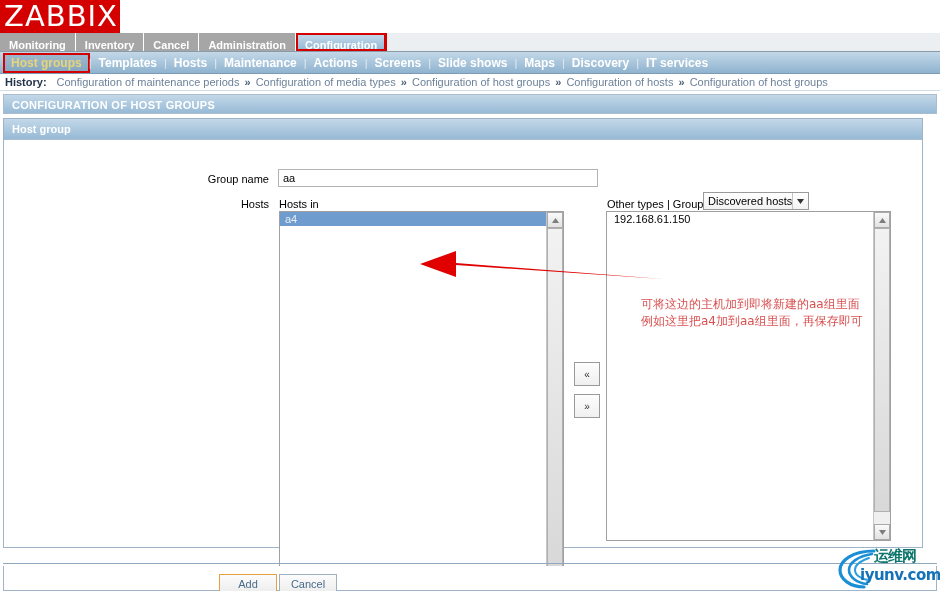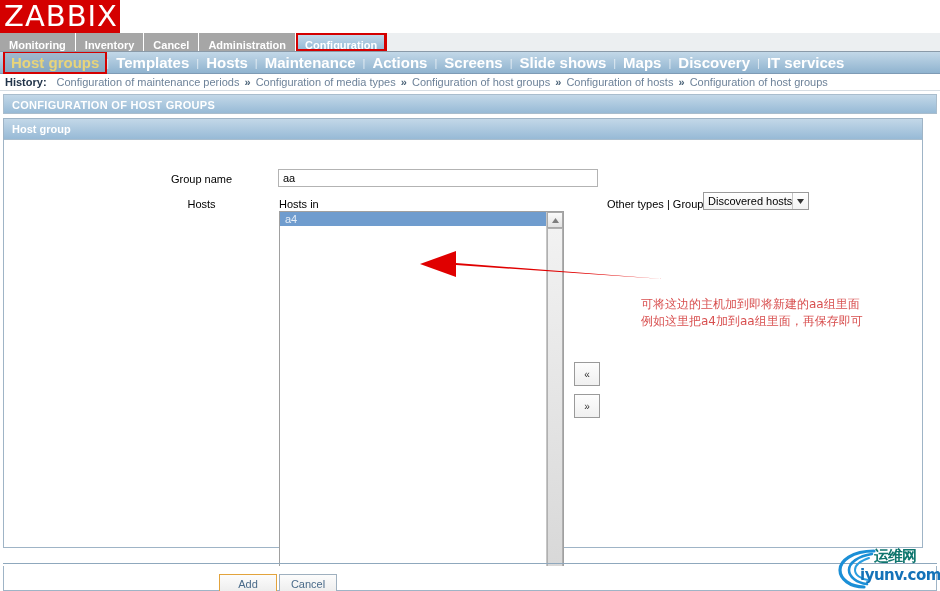--- a/index.html
+++ b/index.html
@@ -76,21 +76,21 @@
   .submenu-bar {
     height: 22px;
     background: linear-gradient(to bottom, #c3d8e8 0%, #8fb3cf 100%);
     border-bottom: 1px solid #7e9bb5;
     display: flex;
     align-items: center;
     padding-left: 4px;
     box-sizing: border-box;
   }
   .submenu-item {
-    font-size: 15px;
+    font-size: 12px;
     font-weight: bold;
     color: #ffffff;
     padding: 2px 7px;
     cursor: pointer;
     white-space: nowrap;
   }
   .submenu-item.active {
     color: #e8d47a;
     background: rgba(120,150,175,0.45);
     outline: 2px solid #d40000;
@@ -158,21 +158,21 @@
     font-size: 11px;
     line-height: 21px;
     padding-left: 8px;
     box-sizing: border-box;
   }
 
   .form-body { position: relative; height: 407px; }
 
   .row-label {
     position: absolute;
-    text-align: center;
+    text-align: right;
     font-size: 11px;
     color: #000000;
   }
 
   .text-input {
     position: absolute;
     font-family: "Liberation Sans", sans-serif;
     font-size: 11px;
     padding: 2px 4px;
     border: 1px solid #b3b3b3;
@@ -470,20 +470,40 @@
           <svg width="7" height="5" viewBox="0 0 7 5">
               <polygon points="0,0 7,0 3.5,5" fill="#7d7d7d"></polygon>
             </svg>
         </div>
       </div>
     </div>
 
     <div class="xfer-btn" style="left:570px; top:222px;">«</div>
     <div class="xfer-btn" style="left:570px; top:254px;">»</div>
 
+    <div class="listbox" style="left:602px; top:71px; width:285px; height:330px;">
+      <div class="listbox-inner">
+        <div class="list-option plain">192.168.61.150</div>
+      </div>
+      <div class="scrollbar">
+        <div class="sb-btn up">
+          <svg width="7" height="5" viewBox="0 0 7 5">
+              <polygon points="3.5,0 7,5 0,5" fill="#7d7d7d"></polygon>
+            </svg>
+        </div>
+        <div class="sb-track">
+          <div class="sb-thumb" style="height:96%;"></div>
+        </div>
+        <div class="sb-btn down">
+          <svg width="7" height="5" viewBox="0 0 7 5">
+              <polygon points="0,0 7,0 3.5,5" fill="#7d7d7d"></polygon>
+            </svg>
+        </div>
+      </div>
+    </div>
 
   </div>
 </div>
 
 <div class="annot-arrow" style="left:418px; top:243px; width:245px; height:40px;">
   <svg width="245" height="40" viewBox="0 0 245 40">
     <polygon points="245,36 38,20 38,8 2,21 38,34 38,22" fill="#e00000"></polygon>
   </svg>
 </div>
 

